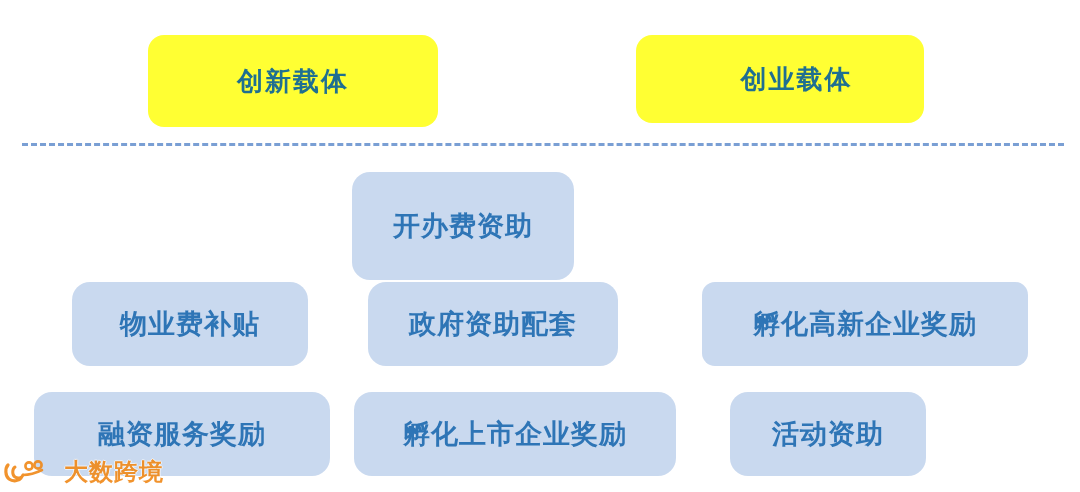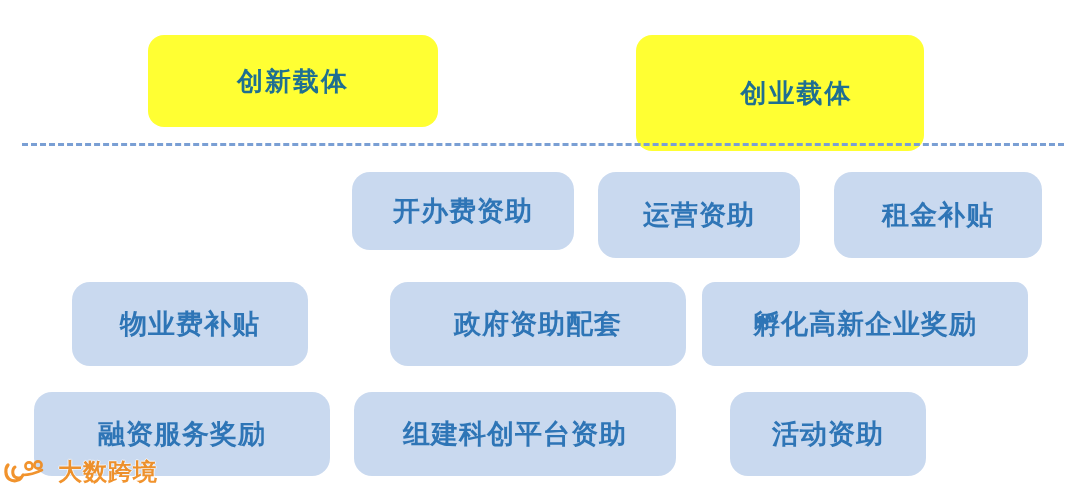--- a/index.html
+++ b/index.html
@@ -30,21 +30,21 @@
     display: flex;
     align-items: center;
     justify-content: center;
     color: #1f6f91;
     font-weight: bold;
     letter-spacing: 2px;
     font-size: 26px;
     box-sizing: border-box;
   }
   #hdr-0 { left: 148px; top: 35px;  width: 290px; height: 92px; }
-  #hdr-1 { left: 636px; top: 35px;  width: 288px; height: 116px; padding-left: 33px; }
+  #hdr-1 { left: 636px; top: 35px;  width: 288px; height: 88px; padding-left: 33px; }
 
   
   #divider {
     position: absolute;
     left: 22px;
     top: 143px;
     width: 1042px;
     height: 0;
     border-top: 3px dashed #7a9fd4;
   }
@@ -61,40 +61,40 @@
     font-weight: bold;
     font-size: 27px;
     letter-spacing: 1px;
     box-sizing: border-box;
     text-align: center;
     white-space: nowrap;
   }
 
   
   #itm-0 { left: 22px;  top: 172px; width: 302px; height: 86px; }
-  #itm-1 { left: 352px; top: 172px; width: 222px; height: 78px; }
+  #itm-1 { left: 352px; top: 172px; width: 222px; height: 108px; }
   #itm-2 { left: 598px; top: 172px; width: 202px; height: 86px; }
   #itm-3 { left: 834px; top: 172px; width: 208px; height: 86px; }
   
   #itm-4 { left: 72px;  top: 282px; width: 236px; height: 84px; }
-  #itm-5 { left: 390px; top: 282px; width: 296px; height: 84px; }
+  #itm-5 { left: 368px; top: 282px; width: 250px; height: 84px; }
   #itm-6 { left: 702px; top: 282px; width: 326px; height: 84px; border-radius: 13px; }
   
   #itm-7 { left: 34px;  top: 392px; width: 296px; height: 84px; }
   #itm-8 { left: 354px; top: 392px; width: 322px; height: 84px; }
   #itm-9 { left: 730px; top: 392px; width: 196px; height: 84px; text-align: right; }
 
   
   #watermark {
     position: absolute;
     left: 4px;
     bottom: 4px;
     display: flex;
     align-items: center;
-    gap: 8px;
+    gap: 14px;
     opacity: 0.92;
     pointer-events: none;
   }
   #watermark .wm-mark {
     width: 46px;
     height: 26px;
     display: block;
   }
   #watermark .wm-text {
     font-size: 24px;
@@ -114,29 +114,27 @@
 
 <div id="canvas">
 
   <div class="pill-header" id="hdr-0">创新载体</div>
 
   <div class="pill-header" id="hdr-1">创业载体</div>
 
   <div id="divider"></div>
 
   <div class="pill-item" id="itm-1">开办费资助</div>
-  <div class="pill-item" id="itm-2">运营资助</div>
-  <div class="pill-item" id="itm-3">租金补贴</div>
 
   <div class="pill-item" id="itm-4">物业费补贴</div>
   <div class="pill-item" id="itm-5">政府资助配套</div>
   <div class="pill-item" id="itm-6">孵化高新企业奖励</div>
 
   <div class="pill-item" id="itm-7">融资服务奖励</div>
-  <div class="pill-item" id="itm-8">组建科创平台资助</div>
+  <div class="pill-item" id="itm-8">孵化上市企业奖励</div>
   <div class="pill-item" id="itm-9">活动资助</div>
 
   <div id="watermark">
     <svg class="wm-mark" viewBox="0 0 46 26">
 
       <path d="M4 6 C1 9, 1 17, 5 20 C9 23, 15 22, 17 19" fill="none" stroke="#f08a1c" stroke-width="3.2" stroke-linecap="round"></path>
       <path d="M11 8 C8 10, 8 16, 11 18 C14 20, 18 19, 19 16" fill="none" stroke="#f08a1c" stroke-width="3" stroke-linecap="round"></path>
 
       <circle cx="25" cy="7" r="3.6" fill="none" stroke="#f08a1c" stroke-width="2.6"></circle>
       <circle cx="34" cy="6" r="3.6" fill="none" stroke="#f08a1c" stroke-width="2.6"></circle>

